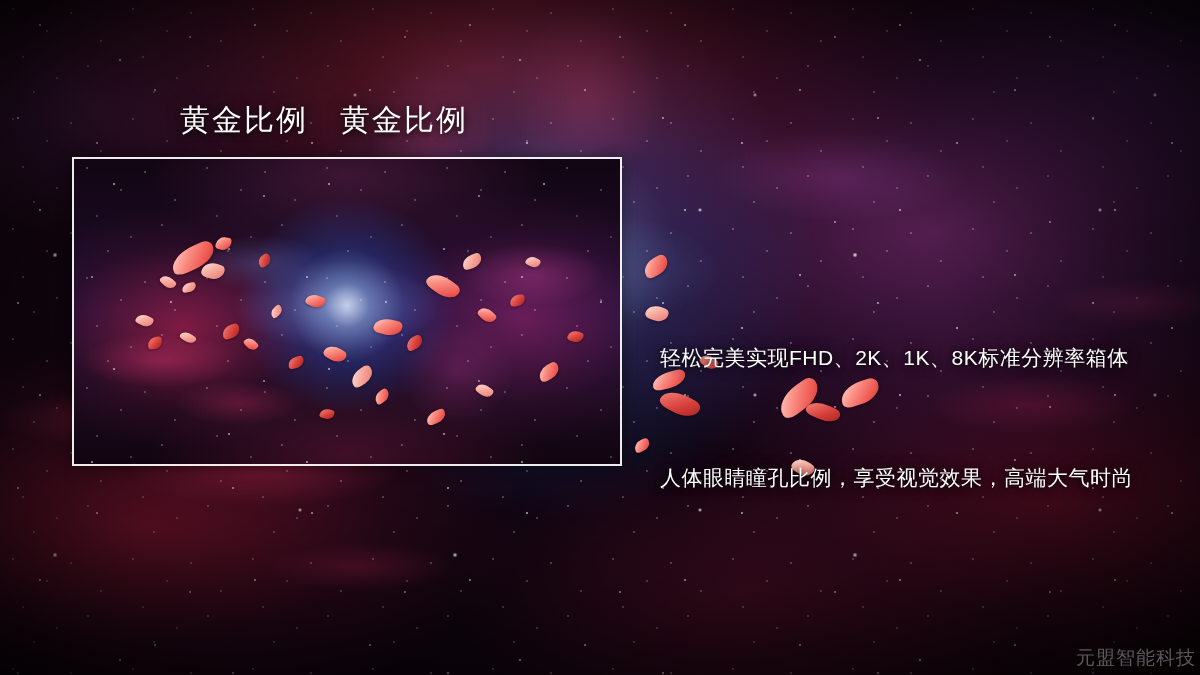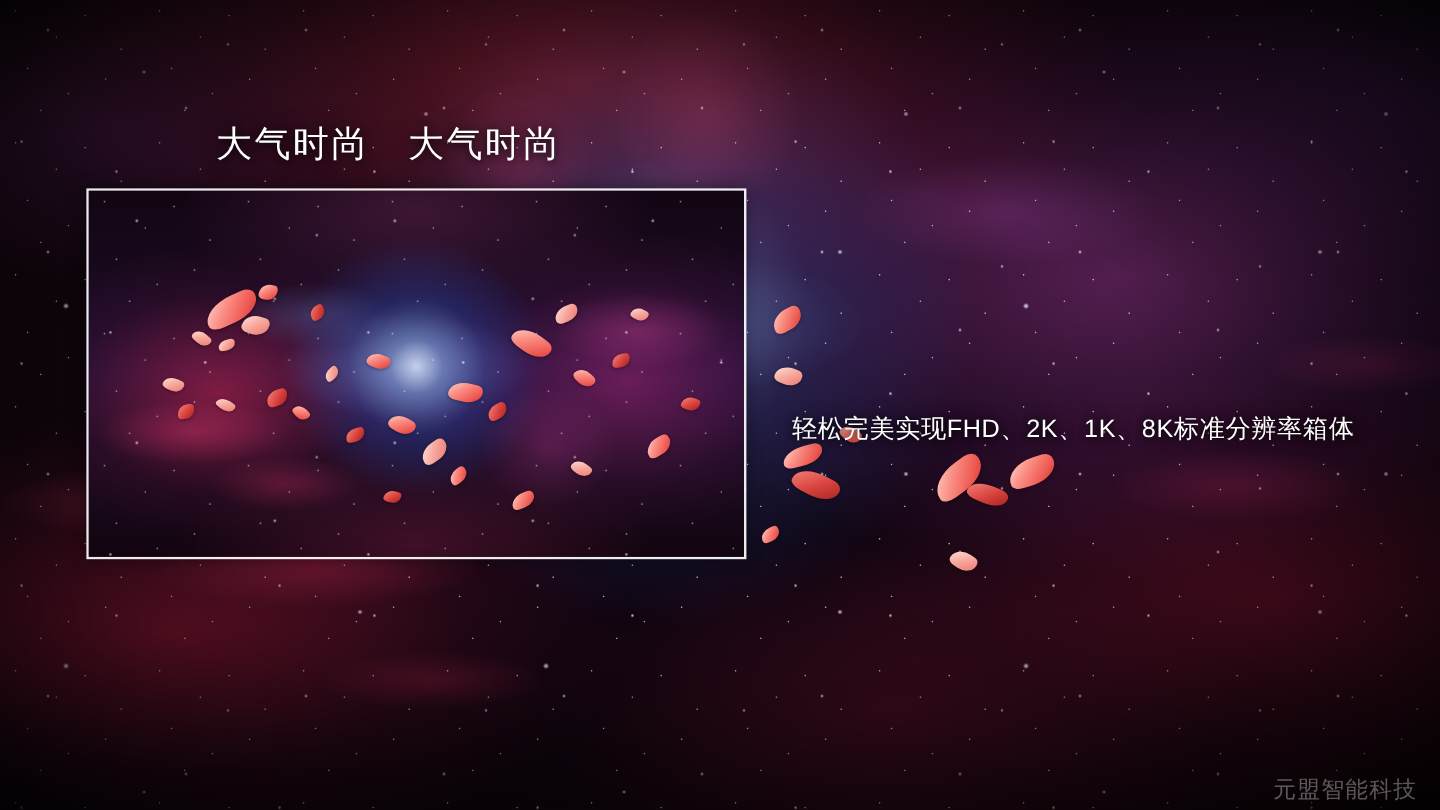--- a/index.html
+++ b/index.html
@@ -138,38 +138,38 @@
     position:absolute;left:660px;top:258px;width:520px;
     color:#ffffff;font-size:21px;line-height:40px;
     letter-spacing:.5px;
     text-shadow:0 1px 6px rgba(0,0,0,.85),0 0 14px rgba(0,0,0,.6);
     white-space:pre;
   }
   .body-copy .line{display:block;}
 
   
   .watermark{
-    position:absolute;right:19px;bottom:4px;
+    position:absolute;right:4px;bottom:4px;
     color:rgba(215,215,220,0.40);
     font-size:19px;letter-spacing:1px;
   }
 </style>
 </head>
 <body>
 
 <div id="slide">
 
   <div class="layer base"></div>
   <div class="layer wisp"></div>
   <div class="layer stars-s"></div>
   <div class="layer stars-m"></div>
   <div class="layer stars-l"></div>
   <div class="layer vignette"></div>
 
-  <div class="title">大气时尚　大气时尚</div>
+  <div class="title">黄金比例　黄金比例</div>
 
   <div class="photo-frame">
     <div class="photo-inner">
       <div class="photo-bg"></div>
       <div class="photo-wisp"></div>
       <div class="layer stars-s" style="opacity:.8"></div>
       <div class="layer stars-m" style="opacity:.85"></div>
 
       <div class="petal" style="left:96px;top:88px;width:46px;height:22px;transform:rotate(-24deg);"></div>
       <div class="petal pale" style="left:128px;top:104px;width:22px;height:16px;transform:rotate(18deg);"></div>
@@ -209,17 +209,18 @@
   <div class="petal deep" style="left:660px;top:394px;width:40px;height:20px;transform:rotate(28deg);"></div>
   <div class="petal" style="left:700px;top:356px;width:18px;height:12px;transform:rotate(40deg);"></div>
   <div class="petal" style="left:776px;top:386px;width:46px;height:24px;transform:rotate(-36deg);"></div>
   <div class="petal deep" style="left:806px;top:404px;width:34px;height:16px;transform:rotate(24deg);"></div>
   <div class="petal" style="left:840px;top:382px;width:40px;height:22px;transform:rotate(-18deg);"></div>
   <div class="petal pale" style="left:792px;top:460px;width:22px;height:15px;transform:rotate(34deg);"></div>
   <div class="petal" style="left:634px;top:440px;width:16px;height:11px;transform:rotate(-24deg);"></div>
 
   <div class="body-copy">
     <span class="line">轻松完美实现FHD、2K、1K、8K标准分辨率箱体</span>
+    <span class="line">人体眼睛瞳孔比例，享受视觉效果，高端大气时尚</span>
   </div>
 
   <div class="watermark">元盟智能科技</div>
 
 </div>
 
 </body></html>

